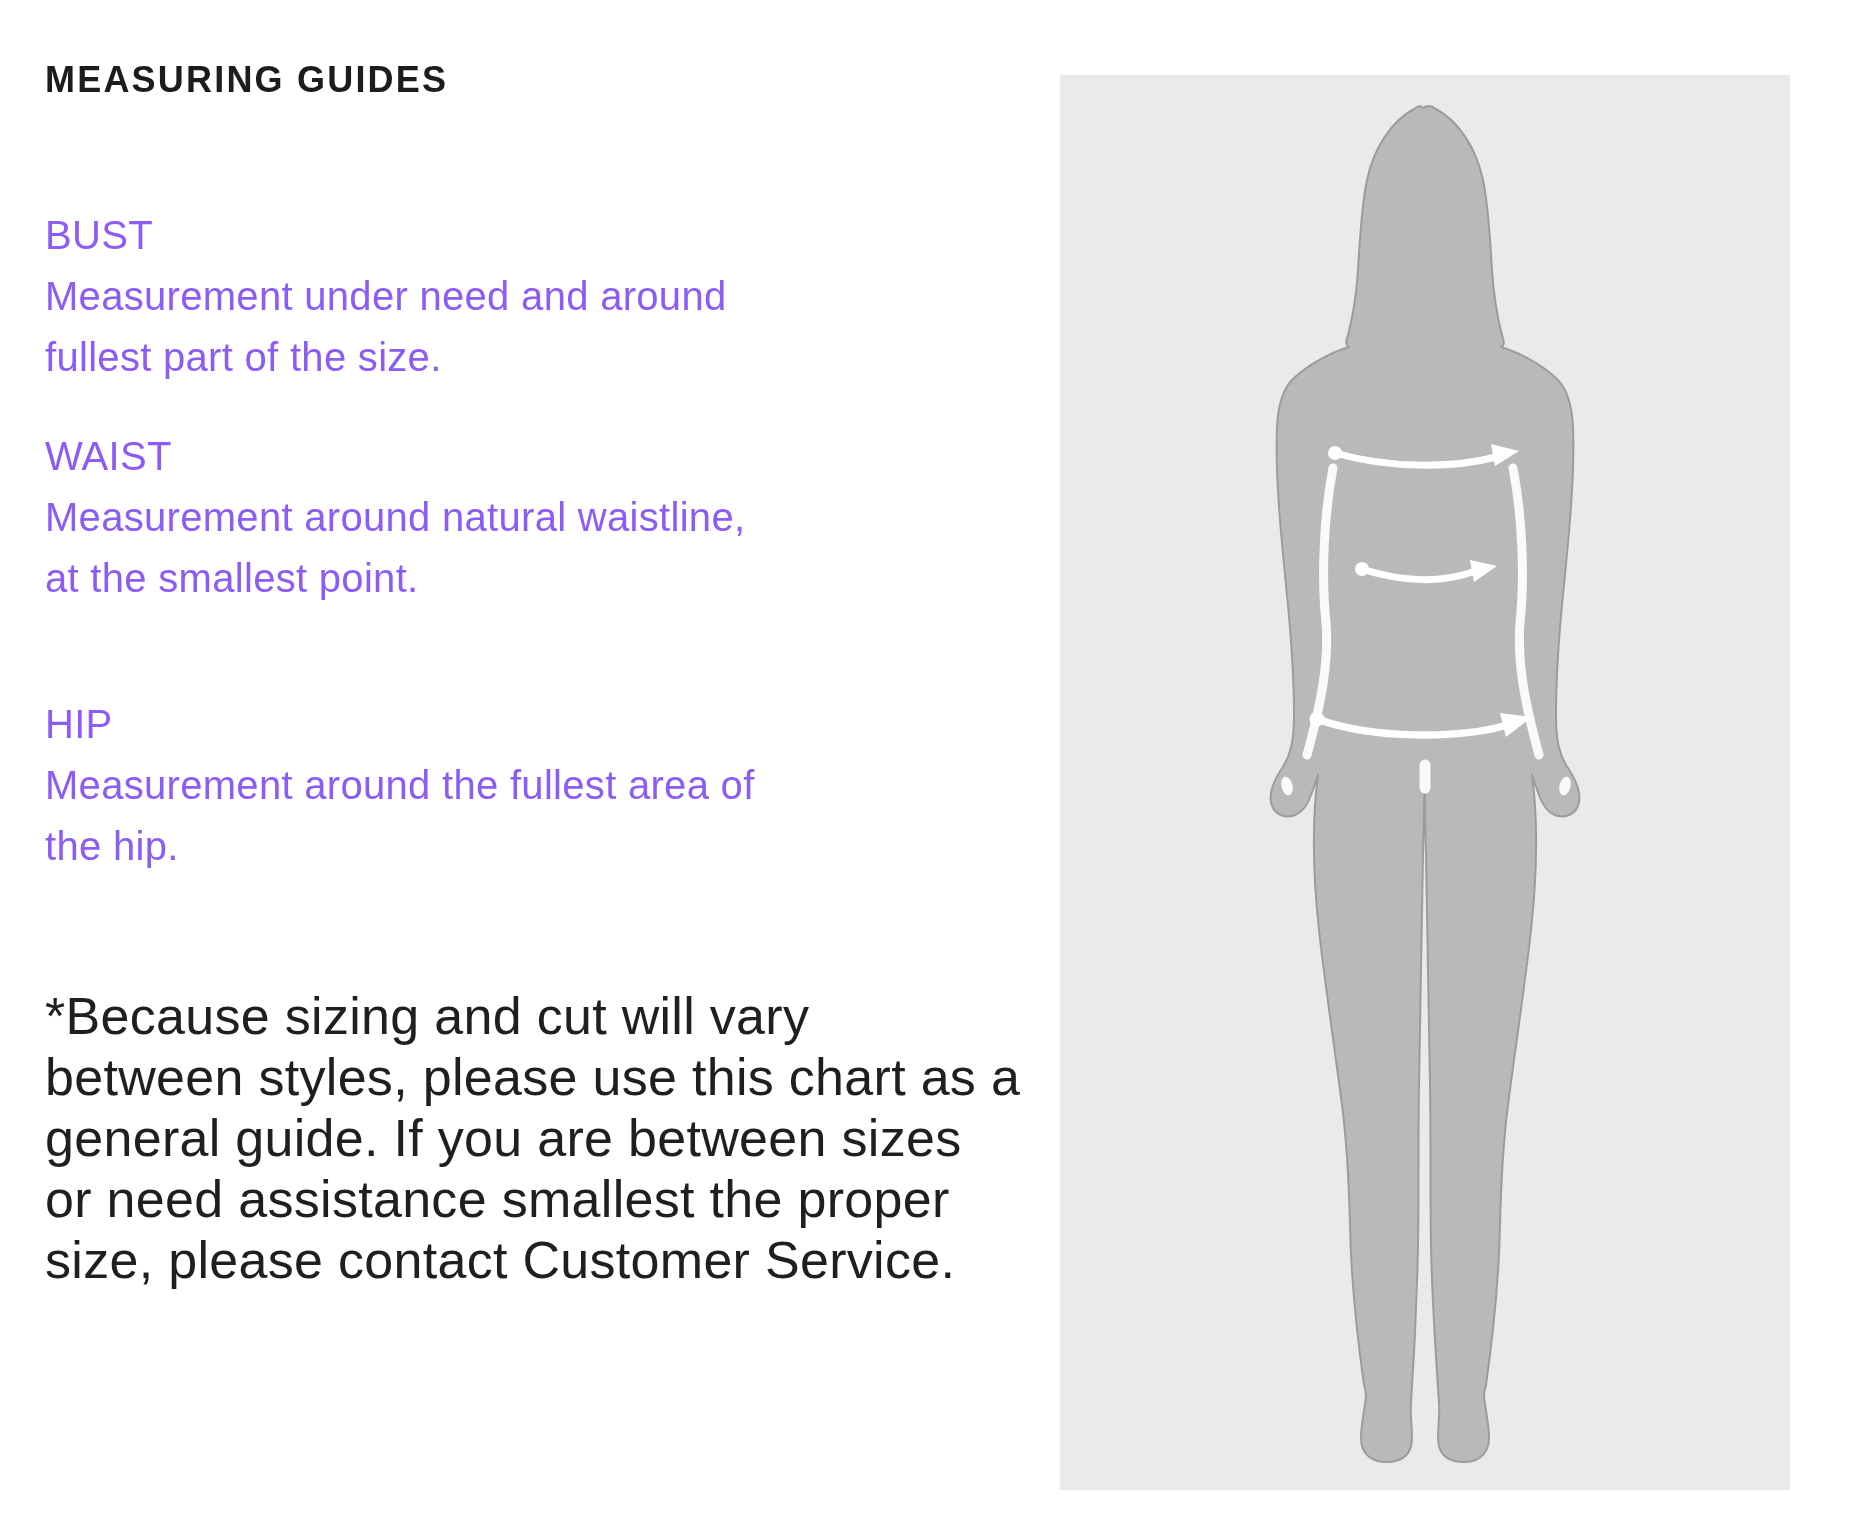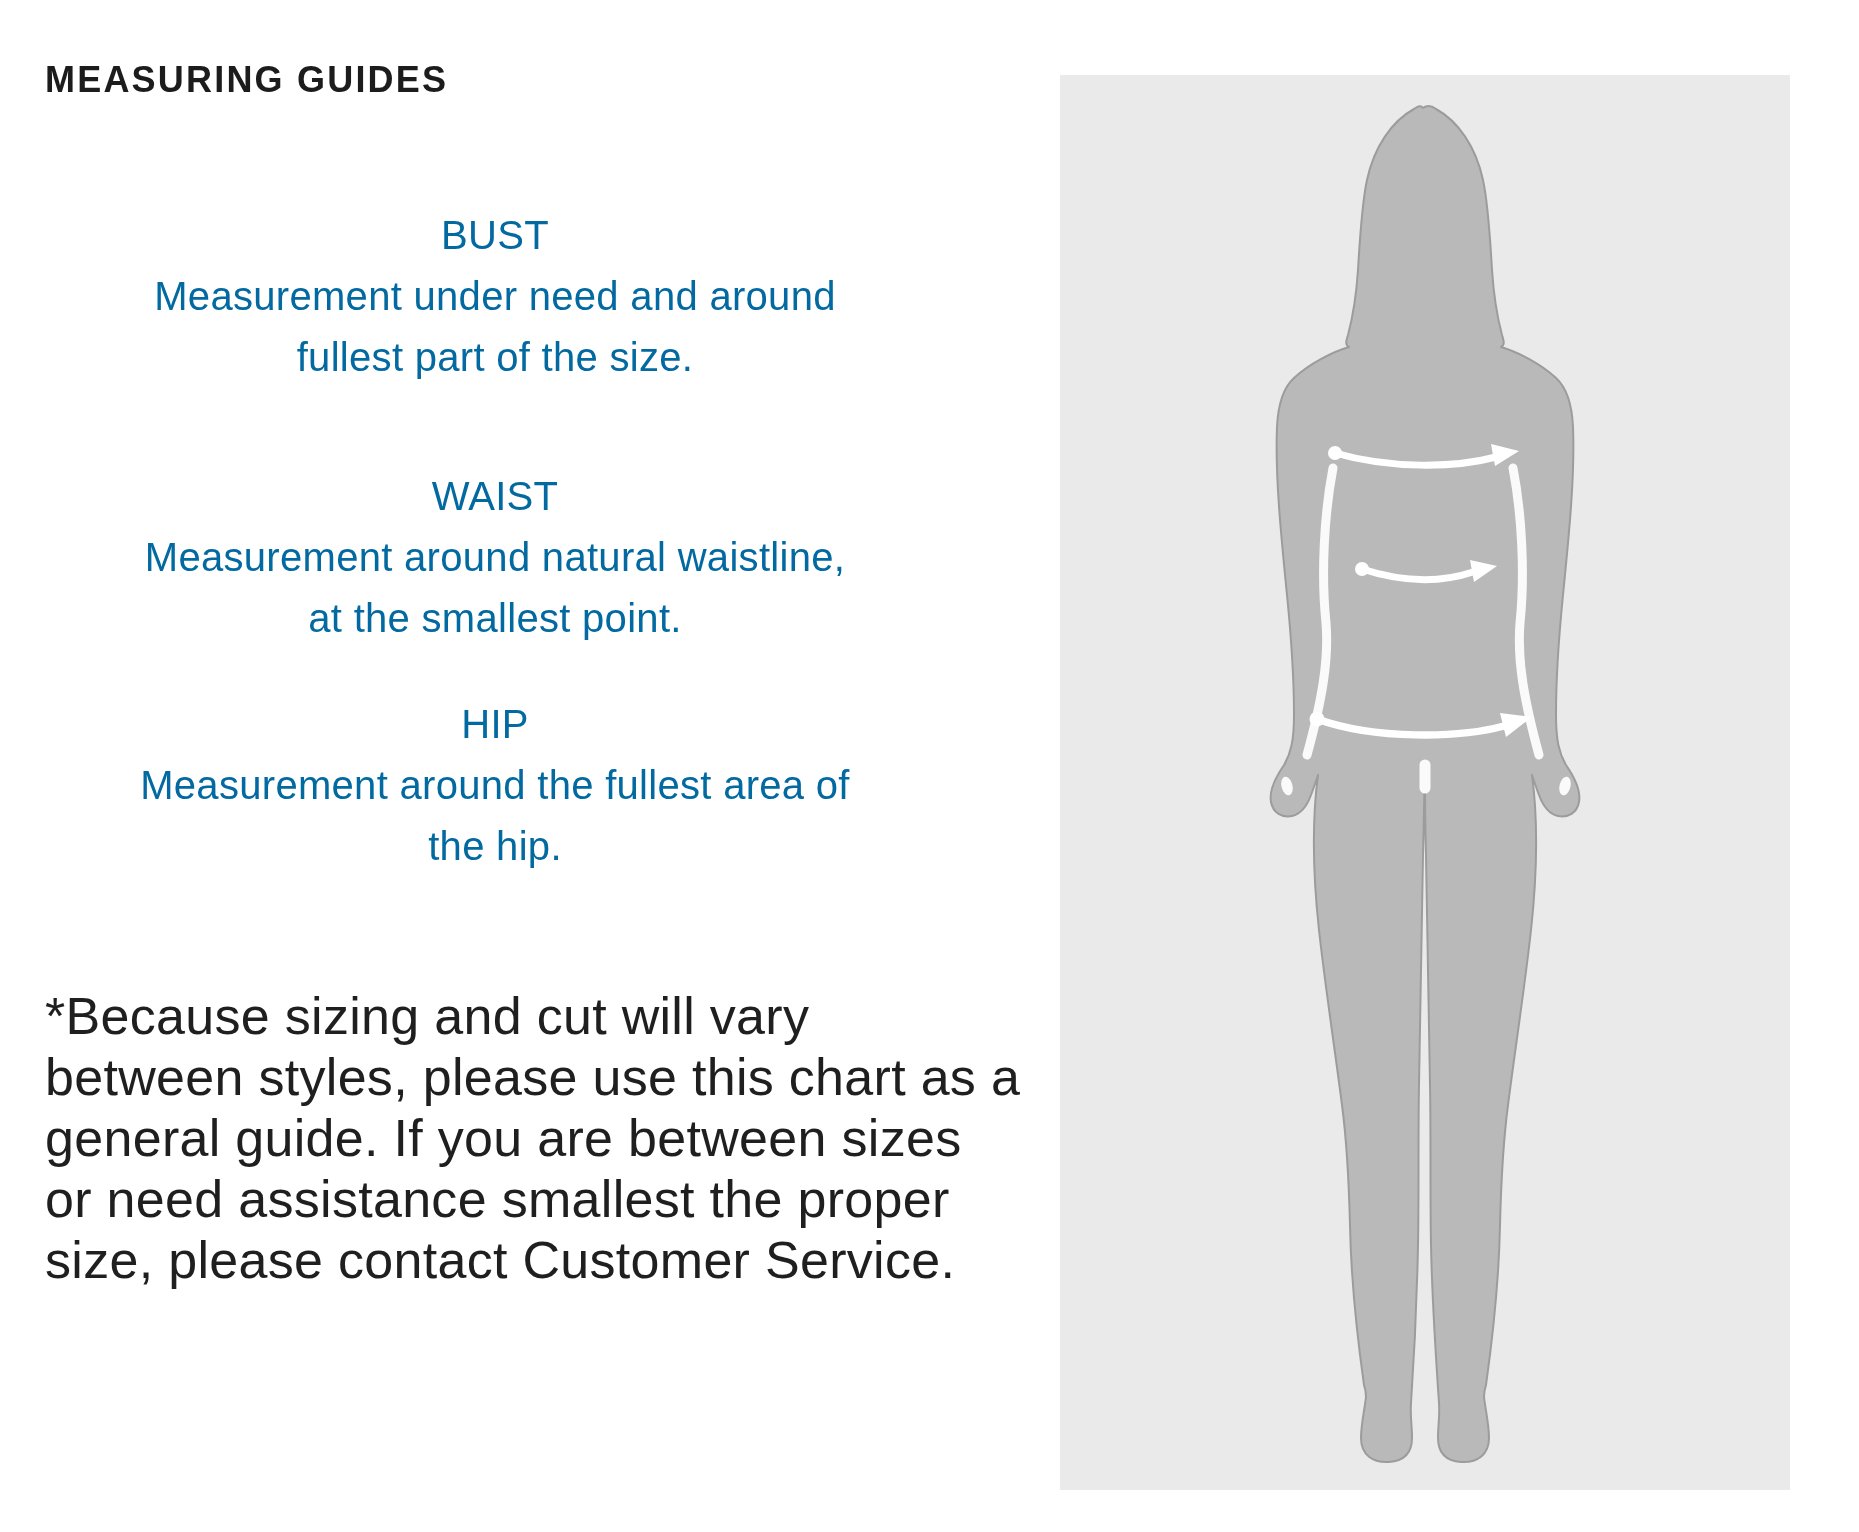--- a/index.html
+++ b/index.html
@@ -8,27 +8,27 @@
     font-family:"Liberation Sans", sans-serif;
     -webkit-font-smoothing:antialiased;
   }
   .page{position:relative;width:1859px;height:1532px;background:#ffffff;border-radius:7px;}
 
   .title{
     position:absolute;left:45px;top:58px;
     font-size:36px;font-weight:bold;letter-spacing:2.2px;
     color:#1c1c1c;line-height:44px;
   }
-  .section{position:absolute;left:45px;width:900px;color:#0369a1;text-align:center;}
+  .section{position:absolute;left:45px;width:900px;color:#8b5cf6;}
   .section .line, .section .heading{
     font-size:40px;line-height:61px;letter-spacing:0.3px;font-weight:400;
     white-space:nowrap;
   }
   .sec-bust{top:205px;}
-  .sec-waist{top:466px;}
+  .sec-waist{top:426px;}
   .sec-hip{top:694px;}
   .footnote{position:absolute;left:45px;top:986px;color:#1f1f1f;}
   .footnote .line{
     font-size:52px;line-height:61px;letter-spacing:0.3px;white-space:nowrap;
   }
 
   .panel{
     position:absolute;left:1060px;top:75px;width:730px;height:1415px;
   }
   .panel svg{display:block;}

